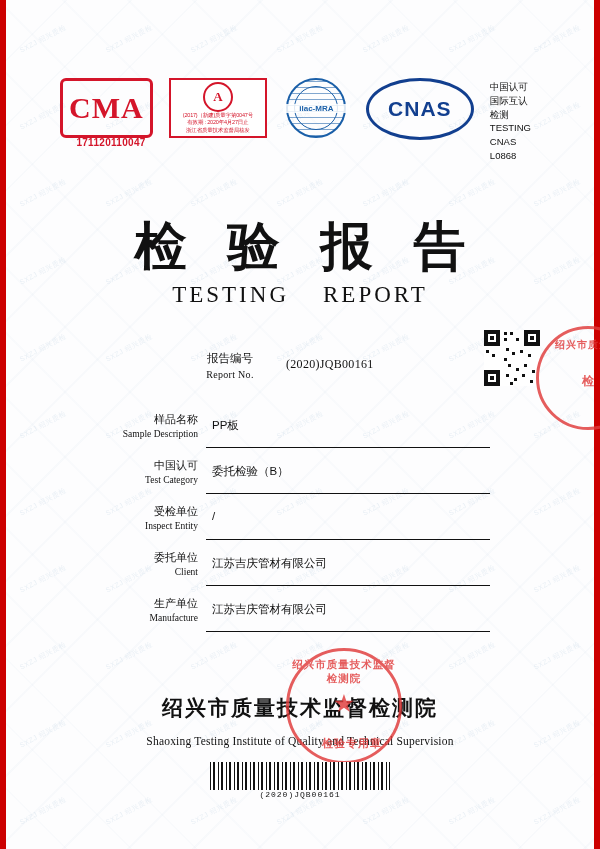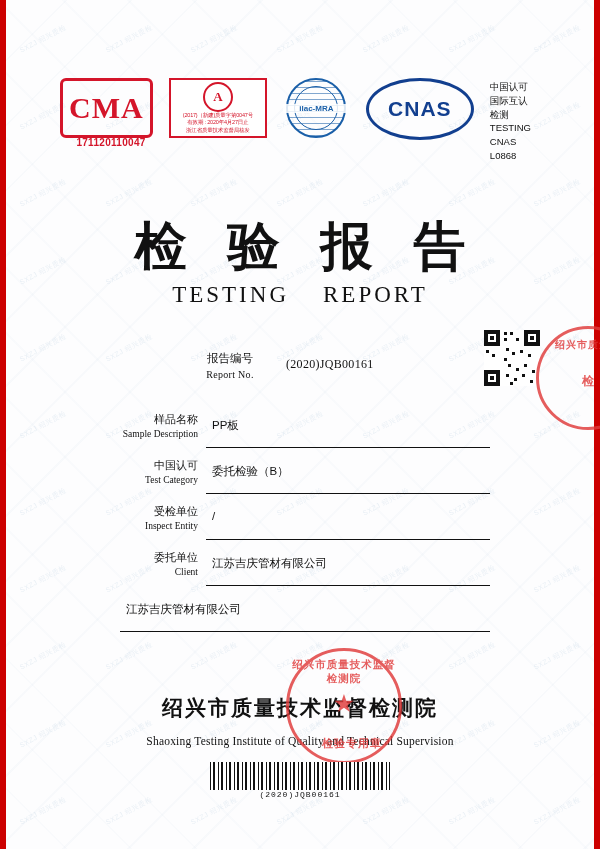--- a/index.html
+++ b/index.html
@@ -408,20 +408,24 @@
 
     <div class="field">
       <div class="lab">
         <div>委托单位</div>
         <div class="en">Client</div>
       </div>
       <div class="line">江苏吉庆管材有限公司</div>
     </div>
 
     <div class="field">
+      <div class="lab">
+        <div>生产单位</div>
+        <div class="en">Manufacture</div>
+      </div>
       <div class="line">江苏吉庆管材有限公司</div>
     </div>
   </div>
 
   <div class="org-cn">绍兴市质量技术监督检测院</div>
   <div class="org-en">Shaoxing Testing Institute of Quality and Technical Supervision</div>
 
   <div class="stamp stamp-main">
     <div class="arc">绍兴市质量技术监督检测院</div>
     <div class="star">★</div>

